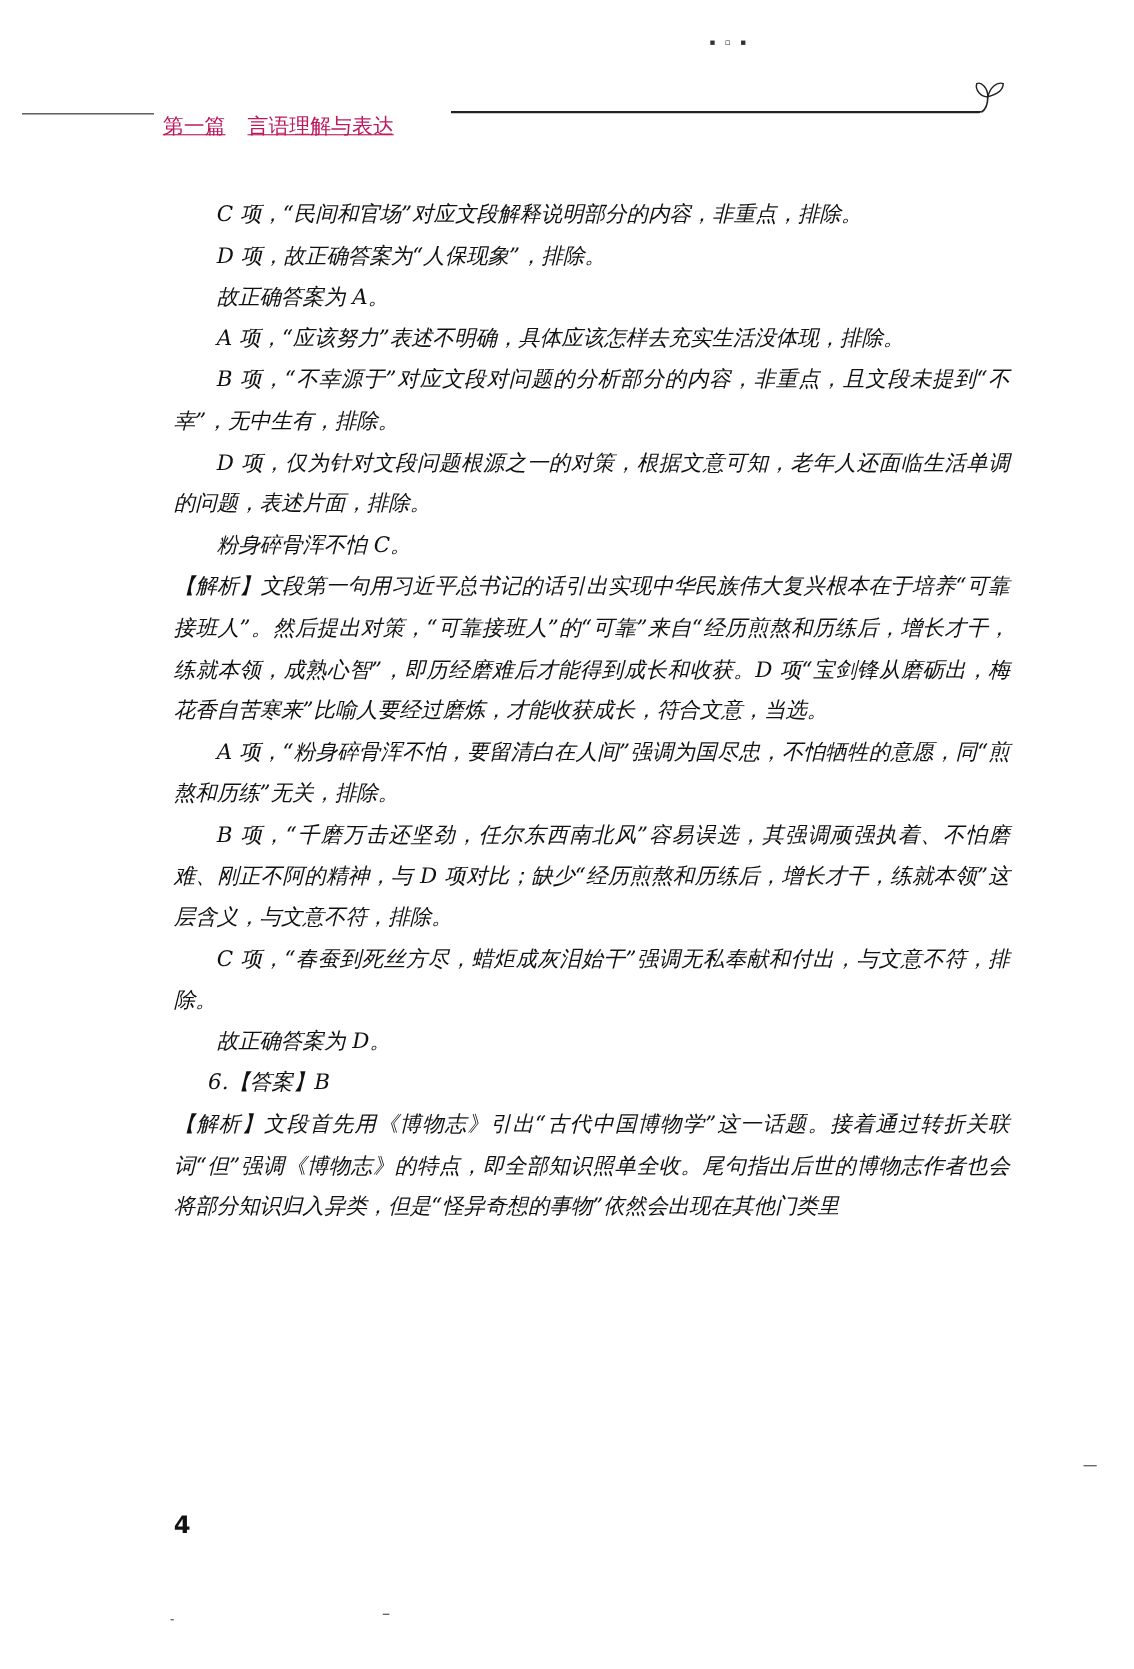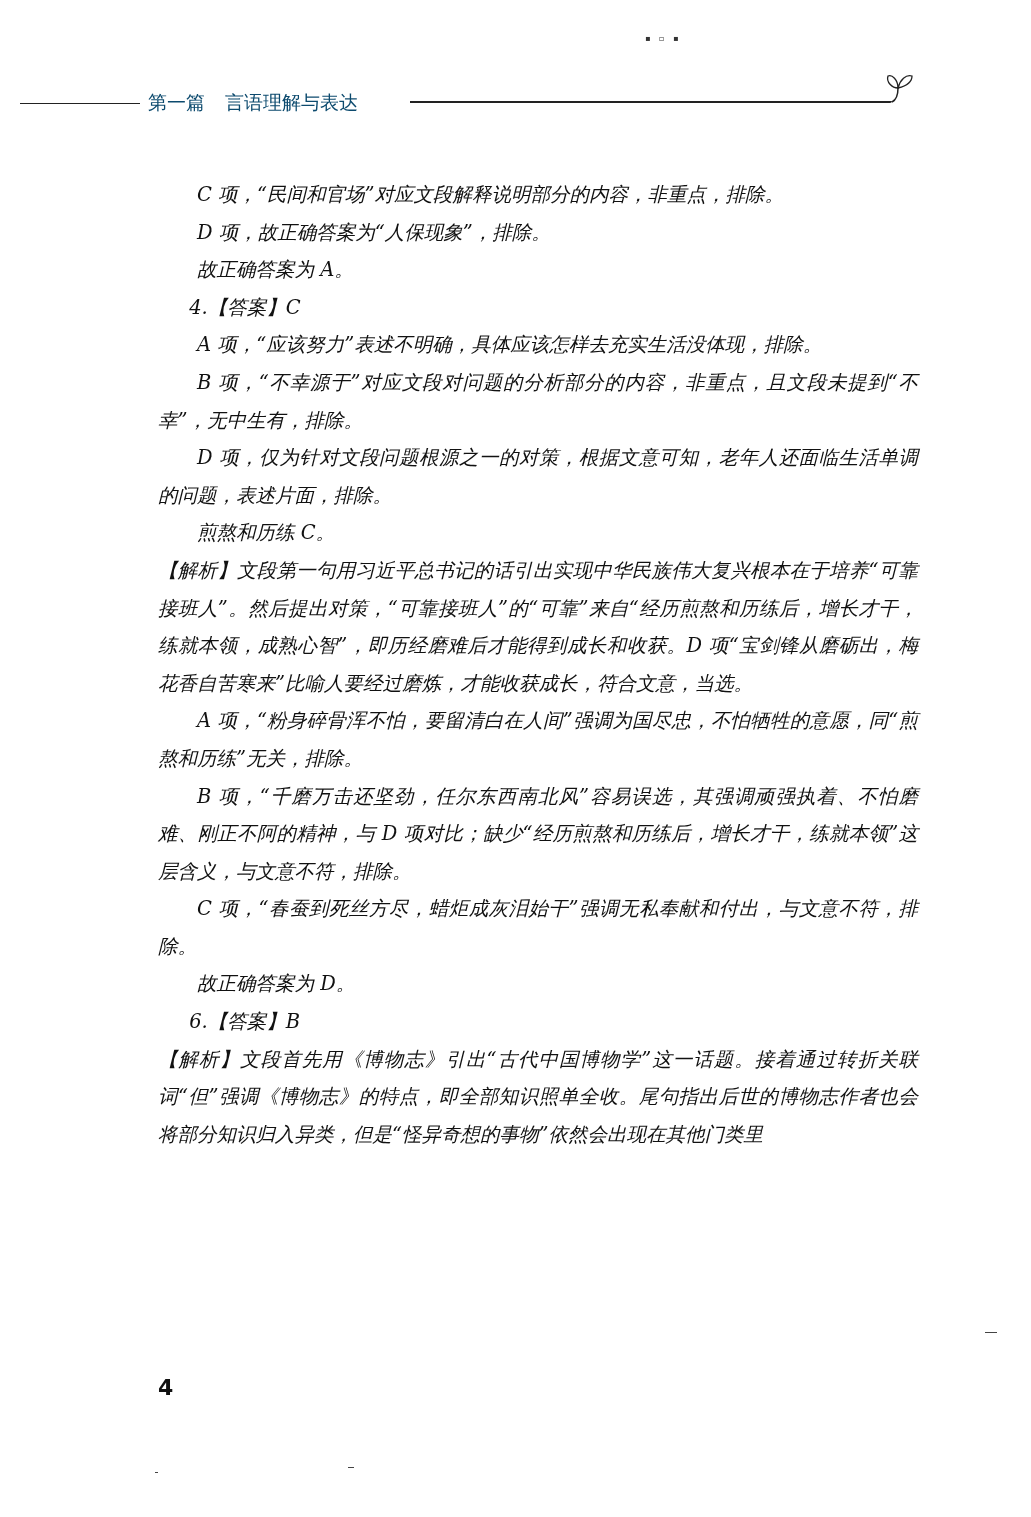--- a/index.html
+++ b/index.html
@@ -34,25 +34,26 @@
       position: absolute;
       left: 0;
       top: 21px;
       width: 120px;
       height: 1px;
       background: #222;
     }
     .header .title {
       position: absolute;
       left: 128px;
-      top: 8px;
+      top: 20px;
       font-size: 19px;
       font-family: "DejaVu Sans", "Liberation Sans", sans-serif;
       white-space: nowrap;
-      color: #0c4a6e;
+      color: #be185d;
+      text-decoration: underline;
     }
     .header .title .part { margin-right: 20px; }
     .header .line-right {
       position: absolute;
       left: 390px;
       top: 19px;
       width: 482px;
       height: 2px;
       background: #222;
       border-radius: 0 0 6px 0;
@@ -108,25 +109,24 @@
     <path d="M14 38 C18 36 20 32 20 24" stroke="#222" stroke-width="1.5" fill="none"></path>
     <path d="M20 24 C14 24 8 18 10 12 C14 10 20 16 20 24 Z" stroke="#222" stroke-width="1.3" fill="none"></path>
     <path d="M20 24 C22 16 28 10 34 12 C34 18 28 22 20 24 Z" stroke="#222" stroke-width="1.3" fill="none"></path>
   </svg>
 </div>
 
 <div class="content">
   <p>C 项，“民间和官场”对应文段解释说明部分的内容，非重点，排除。</p>
   <p>D 项，故正确答案为“人保现象”，排除。</p>
   <p>故正确答案为 A。</p>
-  <p class="noindent">4.【答案】C</p>
   <p>A 项，“应该努力”表述不明确，具体应该怎样去充实生活没体现，排除。</p>
   <p>B 项，“不幸源于”对应文段对问题的分析部分的内容，非重点，且文段未提到“不幸”，无中生有，排除。</p>
   <p>D 项，仅为针对文段问题根源之一的对策，根据文意可知，老年人还面临生活单调的问题，表述片面，排除。</p>
-  <p>煎熬和历练 C。</p>
+  <p>粉身碎骨浑不怕 C。</p>
   <p class="analysis">【解析】文段第一句用习近平总书记的话引出实现中华民族伟大复兴根本在于培养“可靠接班人”。然后提出对策，“可靠接班人”的“可靠”来自“经历煎熬和历练后，增长才干，练就本领，成熟心智”，即历经磨难后才能得到成长和收获。D 项“宝剑锋从磨砺出，梅花香自苦寒来”比喻人要经过磨炼，才能收获成长，符合文意，当选。</p>
   <p>A 项，“粉身碎骨浑不怕，要留清白在人间”强调为国尽忠，不怕牺牲的意愿，同“煎熬和历练”无关，排除。</p>
   <p>B 项，“千磨万击还坚劲，任尔东西南北风”容易误选，其强调顽强执着、不怕磨难、刚正不阿的精神，与 D 项对比；缺少“经历煎熬和历练后，增长才干，练就本领”这层含义，与文意不符，排除。</p>
   <p>C 项，“春蚕到死丝方尽，蜡炬成灰泪始干”强调无私奉献和付出，与文意不符，排除。</p>
   <p>故正确答案为 D。</p>
   <p class="noindent">6.【答案】B</p>
   <p class="analysis">【解析】文段首先用《博物志》引出“古代中国博物学”这一话题。接着通过转折关联词“但”强调《博物志》的特点，即全部知识照单全收。尾句指出后世的博物志作者也会将部分知识归入异类，但是“怪异奇想的事物”依然会出现在其他门类里</p>
 </div>
 
 <div class="page-number">4</div>

